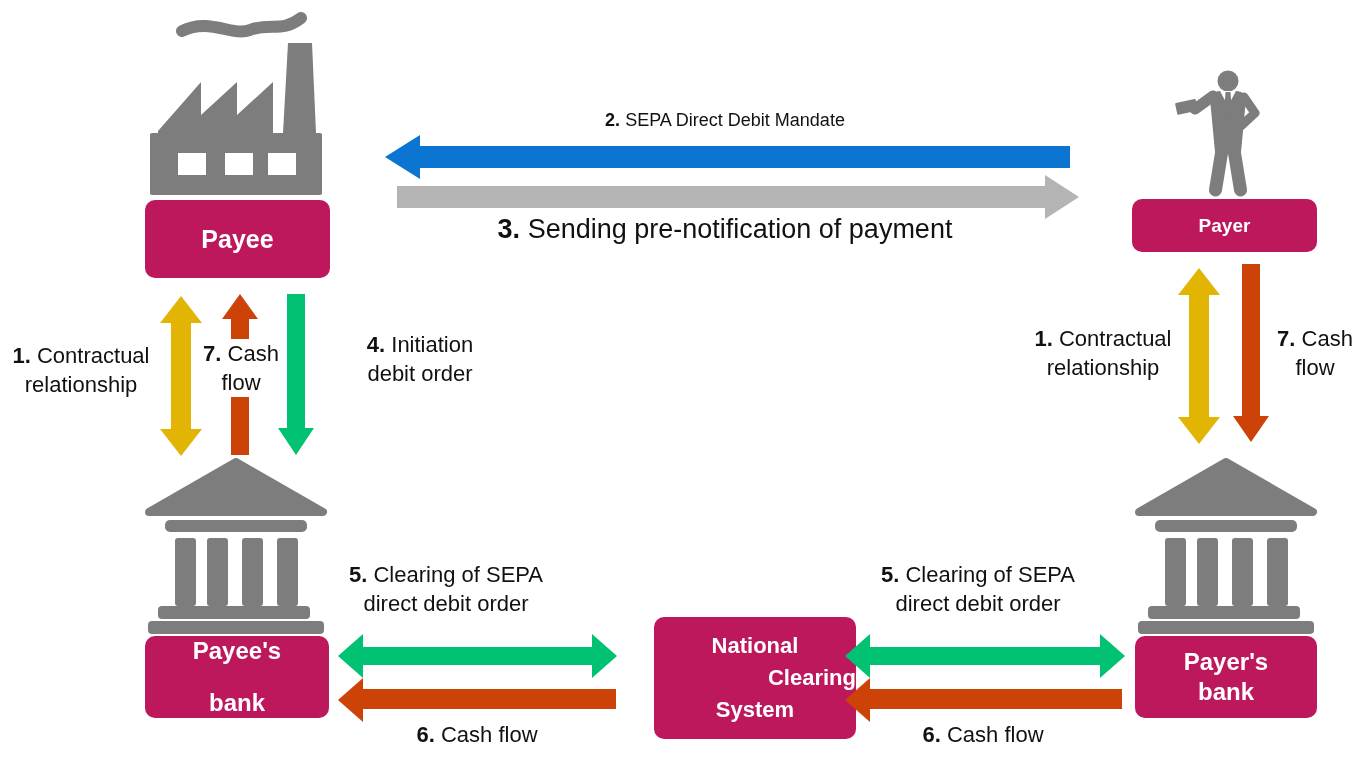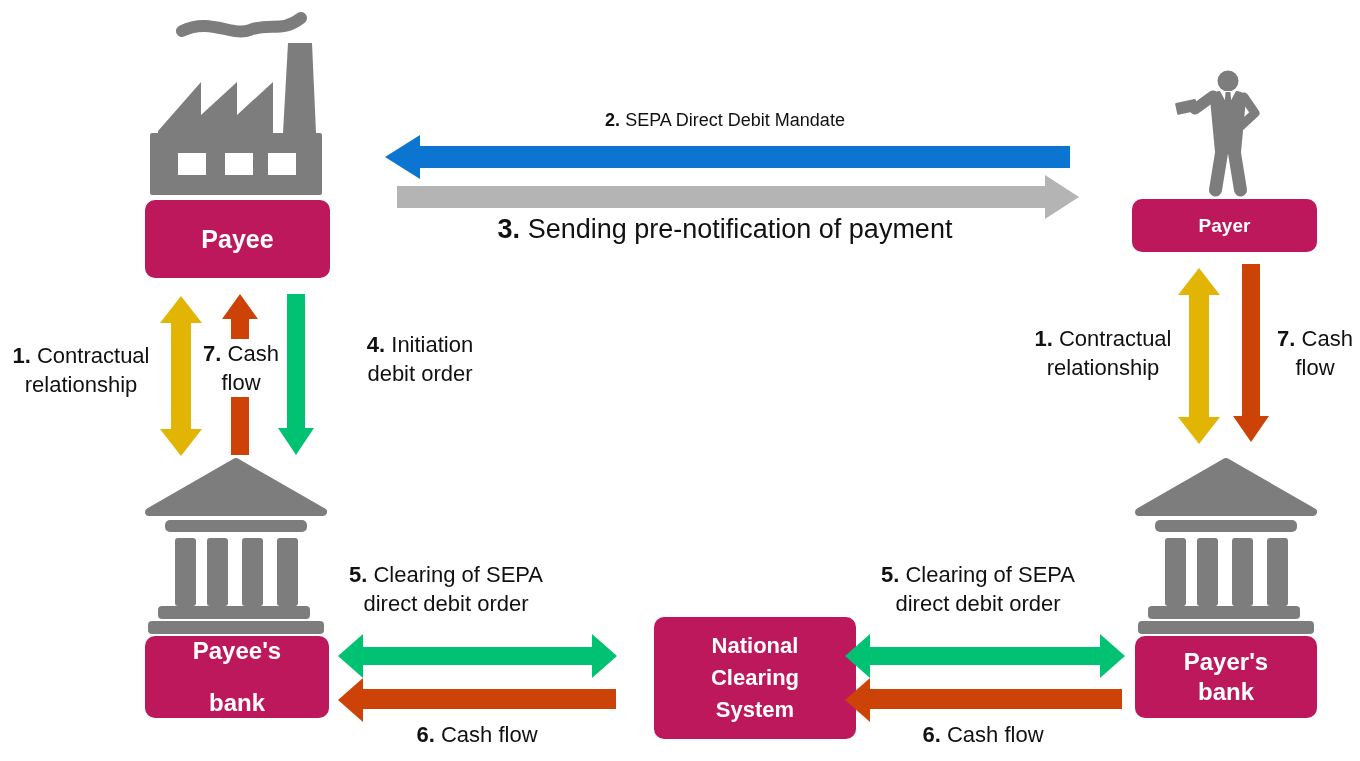--- a/index.html
+++ b/index.html
@@ -157,21 +157,21 @@
       <rect x="3" y="163" width="176" height="13" rx="4" stroke="none"></rect>
     </g>
   </svg>
   <div class="box" style="left:1135px;top:636px;width:182px;height:82px;">
     <div class="bl">Payer's</div>
     <div class="bl">bank</div>
   </div>
 
   <div class="box" style="left:630px;top:617px;width:202px;height:122px;margin-left:24px;">
     <div class="bl" style="font-size:22px;line-height:32px;">National</div>
-    <div class="bl" style="font-size:22px;line-height:32px;">Clearing</div>
+    <div class="bl" style="font-size:22px;line-height:32px;text-align:right;">Clearing</div>
     <div class="bl" style="font-size:22px;line-height:32px;">System</div>
   </div>
 
   <div class="t" style="left:335px;top:560px;width:222px;">
     <div><span class="b">5.</span>
          <span>Clearing of SEPA</span></div>
     <div>direct debit order</div>
   </div>
   <div>
     <div class="tri" style="left:338px;top:634px;border-top:22px solid transparent;border-bottom:22px solid transparent;border-right:25px solid #00C272;"></div>

